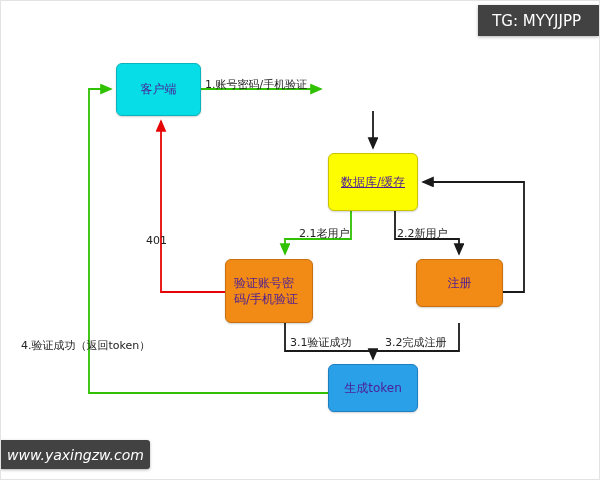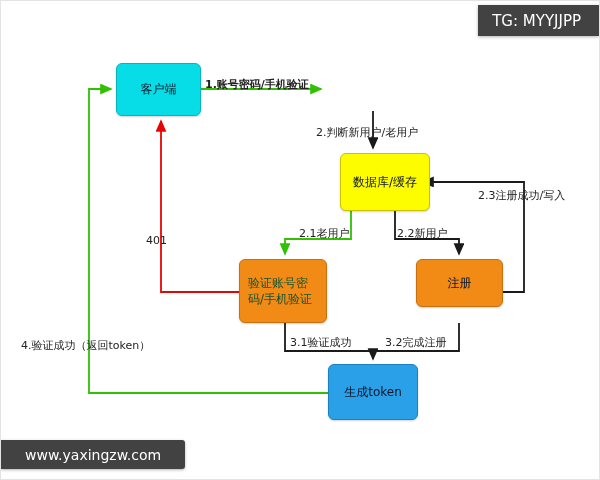--- a/index.html
+++ b/index.html
@@ -7,51 +7,51 @@
   body { font-family: "DejaVu Sans", "Liberation Sans", sans-serif; }
   .stage {
     position: relative; width: 600px; height: 480px;
     background: #ffffff; overflow: hidden; margin: 0 auto;
     border: 1px solid #e3e3e3;
   }
   .wires { position: absolute; left: 0; top: 0; width: 600px; height: 480px; }
 
   .node {
     position: absolute; display: flex; align-items: center; justify-content: center;
-    text-align: center; font-size: 12px; color: #0f172a;
+    text-align: center; font-size: 12px; color: #4c1d95;
     border-radius: 6px; border: 1px solid rgba(0,0,0,.28);
     box-shadow: 0 1px 2px rgba(0,0,0,.18);
     line-height: 1.35;
   }
   .node.client   { left:115px; top:62px;  width:85px; height:53px; border-color:#0ab3bc; }
   .node.login    { left:327px; top:55px;  width:90px; height:55px; border-color:#279c02; }
-  .node.database { left:339px; top:152px; width:90px; height:58px; border-color:#c9c300; }
-  .node.verify   { left:238px; top:258px; width:88px; height:64px; border-color:#c9700e; color:#14532d; padding:6px 8px; text-align:left; }
+  .node.database { left:327px; top:152px; width:90px; height:58px; border-color:#c9c300;text-decoration:underline; }
+  .node.verify   { left:224px; top:258px; width:88px; height:64px; border-color:#c9700e; color:#4c1d95; padding:6px 8px; text-align:left; }
   .node.register { left:415px; top:258px; width:87px; height:48px; border-color:#c9700e; }
-  .node.token    { left:327px; top:363px; width:90px; height:56px; border-color:#1d7fc0; }
+  .node.token    { left:327px; top:363px; width:90px; height:48px; border-color:#1d7fc0; }
 
   .edge-label {
     position: absolute; font-size: 11px; color: #222; white-space: nowrap;
   }
-  .edge-label.l1   { left:204px; top:76px;font-weight:bold;  }
+  .edge-label.l1   { left:204px; top:76px;  }
   .edge-label.l2   { left:315px; top:124px; }
   .edge-label.l21  { left:298px; top:225px; }
   .edge-label.l22  { left:396px; top:225px; }
   .edge-label.l23  { left:477px; top:187px; }
   .edge-label.l401 { left:145px; top:233px; }
   .edge-label.l31  { left:289px; top:334px; }
   .edge-label.l32  { left:384px; top:334px; }
   .edge-label.l4   { left:20px;  top:337px; }
 
   .badge {
     position: absolute; background: #424242; color: #fff;
     display: flex; align-items: center; box-shadow: 0 1px 3px rgba(0,0,0,.3);
   }
   .badge.tg   { top:4px; right:0; height:31px; padding:0 18px 0 14px; font-size:15px; }
-  .badge.site { bottom:10px; left:0; height:29px; padding:0 24px; font-size:14px; border-radius:0 3px 3px 0; }
+  .badge.site { bottom:10px; left:0; height:29px; padding:0 6px; font-size:14px; border-radius:0 3px 3px 0;font-style:italic; }
 </style>
 </head>
 <body>
 
 <div class="stage">
 
   <svg class="wires" width="600" height="480" viewBox="0 0 600 480" fill="none" xmlns="http://www.w3.org/2000/svg">
     <defs>
       <marker id="ah-g" markerWidth="9" markerHeight="9" refX="6" refY="3" orient="auto">
         <path d="M0,0 L7,3 L0,6 z" fill="#2fc102"></path>
@@ -85,24 +85,22 @@
     <span>验证账号密码/手机验证</span>
   </div>
   <div class="node register" style="background: rgb(242, 138, 22);">
     <span>注册</span>
   </div>
   <div class="node token" style="background: rgb(42, 160, 232);">
     <span>生成token</span>
   </div>
 
   <div class="edge-label l1">1.账号密码/手机验证</div>
-  <div class="edge-label l2">2.判断新用户/老用户</div>
   <div class="edge-label l21">2.1老用户</div>
   <div class="edge-label l22">2.2新用户</div>
-  <div class="edge-label l23">2.3注册成功/写入</div>
   <div class="edge-label l401">401</div>
   <div class="edge-label l31">3.1验证成功</div>
   <div class="edge-label l32">3.2完成注册</div>
   <div class="edge-label l4">4.验证成功（返回token）</div>
 
   <div class="badge tg">TG: MYYJJPP</div>
   <div class="badge site">www.yaxingzw.com</div>
 
 </div>
 

